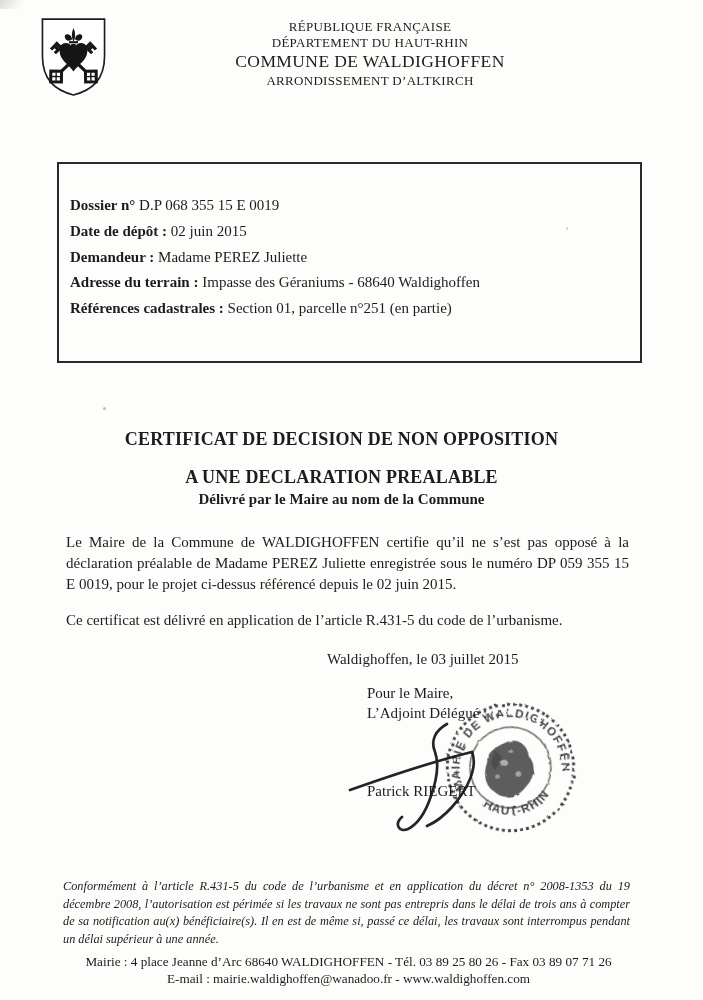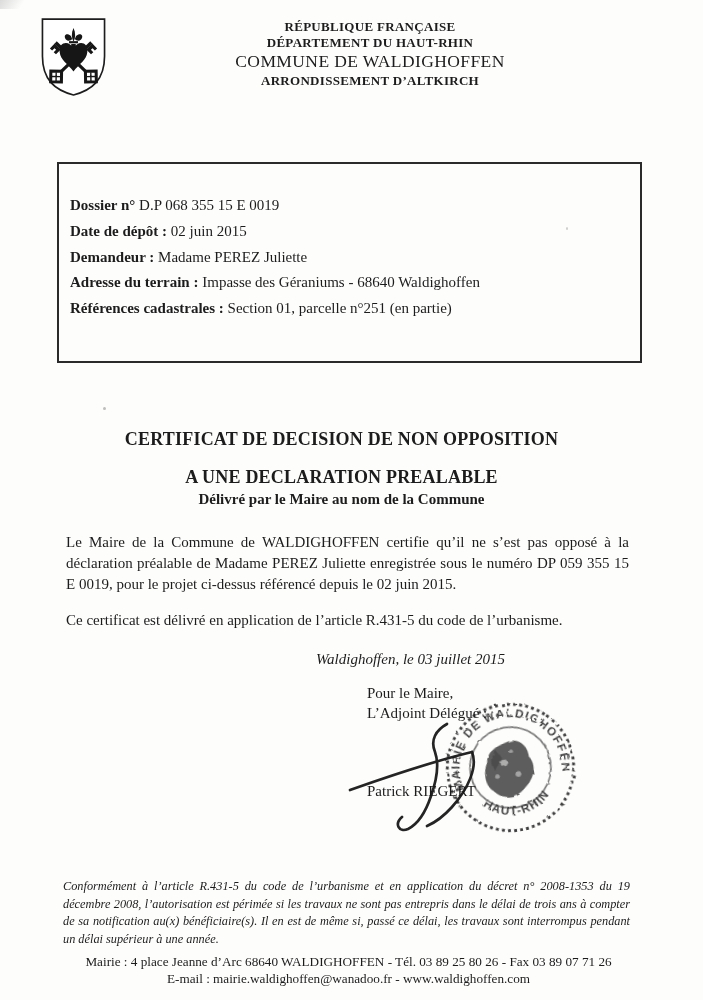--- a/index.html
+++ b/index.html
@@ -8,41 +8,41 @@
     width:703px;height:1000px;
     margin:0 auto;
     background:#fdfdfc;
     font-family:"Liberation Serif", serif;
     color:#1c1c1c;
     overflow:hidden;
   }
   
   .crest{position:absolute;left:39px;top:15px;width:69px;height:84px;}
   .header-text{position:absolute;left:205px;top:20px;width:330px;text-align:center;line-height:1;}
-  .ht1,.ht2,.ht4{font-size:13px;letter-spacing:.3px;margin-top:3px;font-weight:bold;}
+  .ht1,.ht2,.ht4{font-size:13px;letter-spacing:.3px;margin-top:3px;}
   .ht1{margin-top:0;}
   .ht3{font-size:17.5px;letter-spacing:.4px;margin-top:4px;}
   
   .dossier-box{
     position:absolute;left:57px;top:162px;width:585px;height:201px;
     border:2px solid #2a2a2a;box-sizing:border-box;
     padding:29px 10px 16px 11px;
   }
   .drow{font-size:15px;line-height:25.8px;white-space:nowrap;}
   .drow .lbl{font-weight:bold;}
   
   .title-block{position:absolute;left:0;top:430px;width:683px;text-align:center;font-weight:bold;line-height:1;}
   .tl1,.tl2{font-size:18px;letter-spacing:.2px;}
   .tl2{margin-top:20px;}
   .tl3{font-size:15px;margin-top:6px;}
   
   .body-p1{position:absolute;left:66px;top:517px;width:563px;font-size:15px;line-height:21px;text-align:justify;}
   .body-p2{position:absolute;left:66px;top:595px;width:563px;font-size:15px;line-height:21px;}
   
-  .place-date{position:absolute;left:316px;top:651px;font-size:15px;font-style:italic;}
+  .place-date{position:absolute;left:327px;top:651px;font-size:15px;}
   .sig-lines{position:absolute;left:367px;top:684px;font-size:15px;line-height:19.5px;}
   .signer-name{position:absolute;left:367px;top:783px;font-size:15px;z-index:1;}
   .signature-svg{position:absolute;left:344px;top:714px;width:138px;height:128px;z-index:3;}
   .stamp-svg{position:absolute;left:444px;top:701px;width:133px;height:133px;z-index:2;}
   .stamp-text{font-family:"Liberation Sans", sans-serif;font-weight:bold;font-size:10.6px;letter-spacing:1.1px;fill:#191919;}
   
   .legal-note{position:absolute;left:63px;top:866px;width:567px;font-size:12.3px;font-style:italic;line-height:17.6px;text-align:justify;}
   .footer{position:absolute;left:0;top:953px;width:697px;text-align:center;font-size:13.2px;line-height:17.4px;}
   
   .speck{position:absolute;background:#8a8a8a;border-radius:50%;opacity:.55;}

